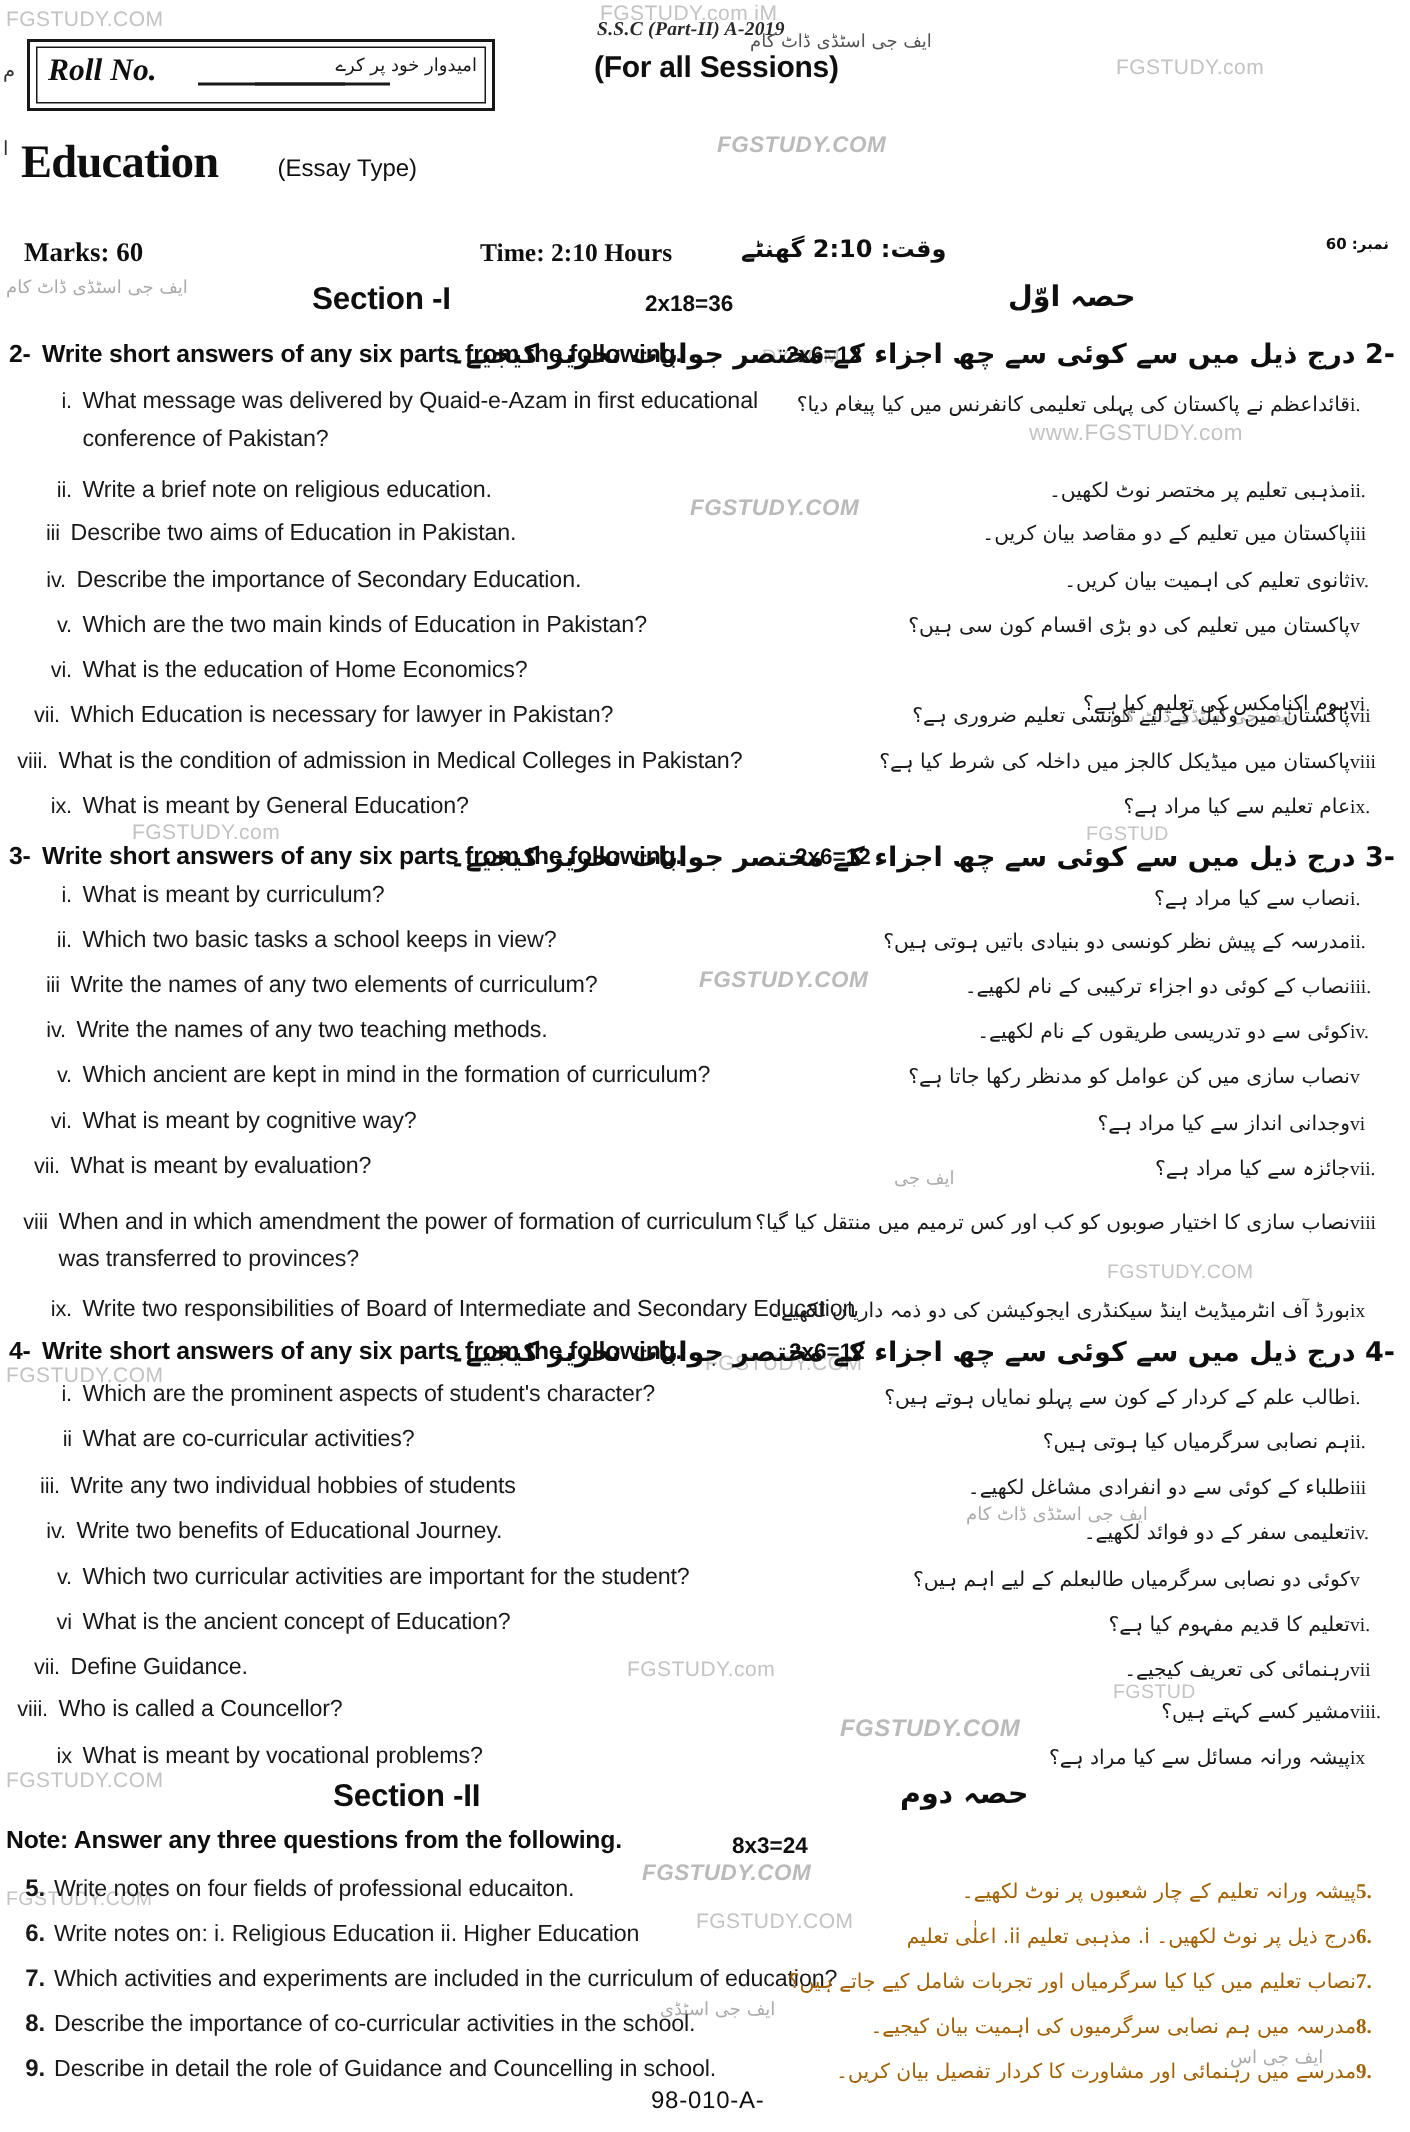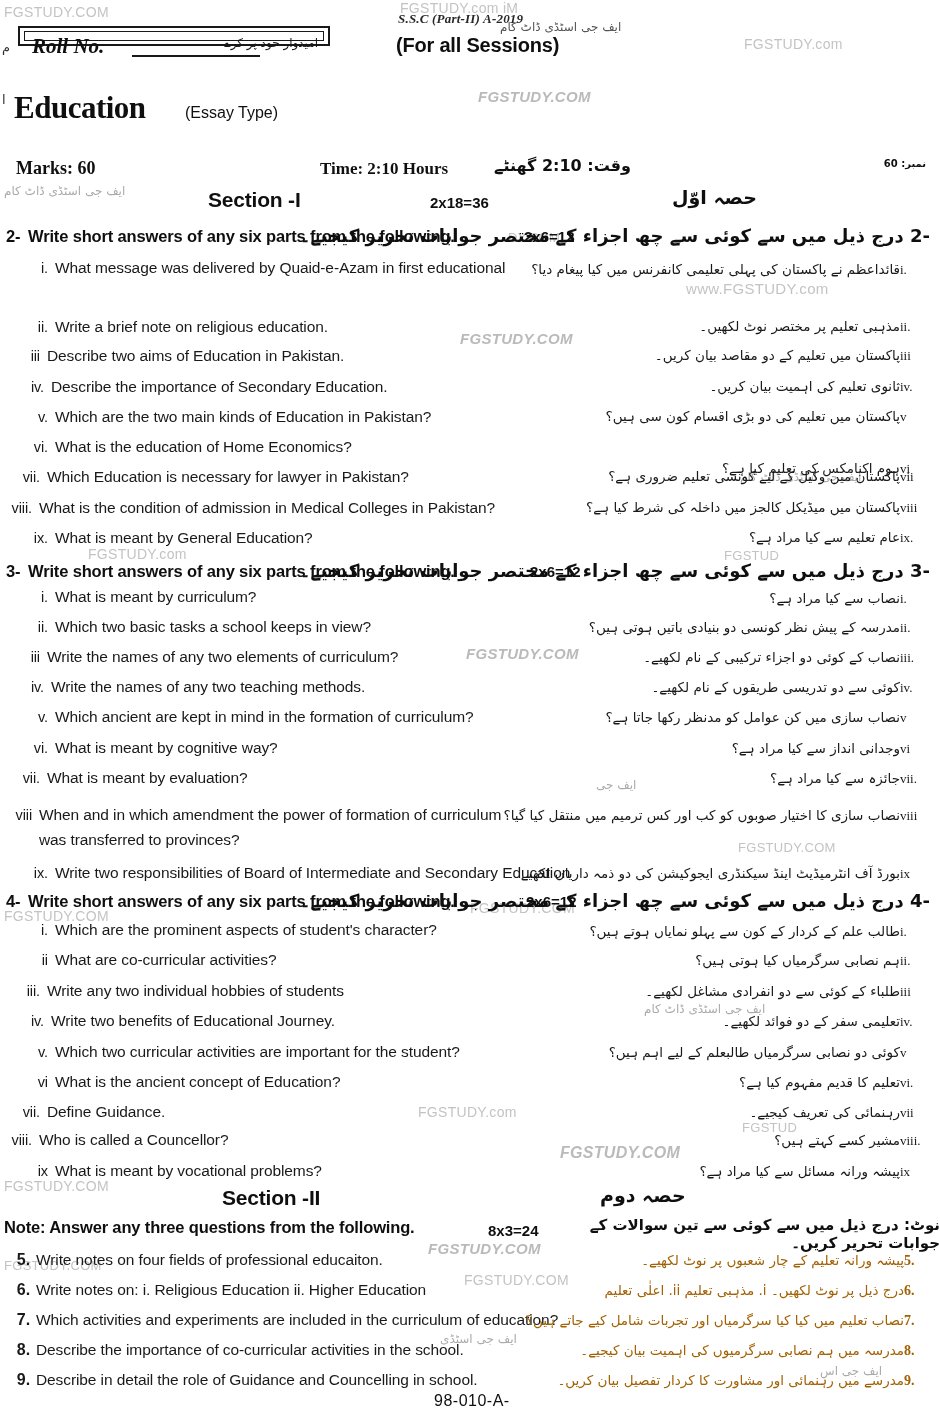--- a/index.html
+++ b/index.html
@@ -38,21 +38,21 @@
     font-style: normal; font-weight: normal;
     font-family: "DejaVu Sans", sans-serif;
     color: #a9a9a9;
     direction: rtl;
   }
 
   
   .rollbox {
     position: absolute;
     left: 18px; top: 26px;
-    width: 312px; height: 20px;
+    width: 312px; height: 48px;
     border: 2px solid #1a1a1a;
     box-sizing: border-box;
     background: #fff;
   }
   .rollbox .inner {
     position: absolute; left: 4px; top: 3px; right: 4px; bottom: 3px;
     border: 1px solid #1a1a1a;
   }
   .roll-label {
     position: absolute; left: 12px; top: 6px;
@@ -311,21 +311,21 @@
   <div class="marks-urdu">نمبر: 60</div>
 
   <div class="section-head sec1">Section -I</div>
   <div class="sec-marks sec1-marks">2x18=36</div>
   <div class="sec-urdu sec1-urdu">حصہ اوّل</div>
 
   <div id="questions-layer">
       <div class="qhead" style="left: 6px; top: 227px;"><span class="qnum">2-</span><span>Write short answers of any six parts from the following.</span></div>
       <div class="qmarks" style="left: 524px; top: 228px;">2x6=12</div>
       <div class="qhead-urdu" style="right: 10px; top: 225px;">-2  درج ذیل میں سے کوئی سے چھ اجزاء کے مختصر جوابات تحریر کیجیے۔</div>
-      <div class="part" style="left: 14px; top: 259px;"><span class="rn">i.</span><span>What message was delivered by Quaid-e-Azam in first educational</span></div>
+      <div class="part" style="left: 14px; top: 259px;"><span class="rn">i.</span><span>What message was delivered by Quaid-e-Azam in first educational</span><span class="txt2">conference of Pakistan?</span></div>
       <div class="part-urdu" style="right: 14px; top: 261px;"><span class="rn">i.</span><span>قائداعظم نے پاکستان کی پہلی تعلیمی کانفرنس میں کیا پیغام دیا؟</span></div>
       <div class="part" style="left: 14px; top: 318px;"><span class="rn">ii.</span><span>Write a brief note on religious education.</span></div>
       <div class="part-urdu" style="right: 14px; top: 318px;"><span class="rn">ii.</span><span>مذہبی تعلیم پر مختصر نوٹ لکھیں۔</span></div>
       <div class="part" style="left: 6px; top: 347px;"><span class="rn">iii</span><span>Describe two aims of Education in Pakistan.</span></div>
       <div class="part-urdu" style="right: 14px; top: 347px;"><span class="rn">iii</span><span>پاکستان میں تعلیم کے دو مقاصد بیان کریں۔</span></div>
       <div class="part" style="left: 10px; top: 378px;"><span class="rn">iv.</span><span>Describe the importance of Secondary Education.</span></div>
       <div class="part-urdu" style="right: 14px; top: 378px;"><span class="rn">iv.</span><span>ثانوی تعلیم کی اہمیت بیان کریں۔</span></div>
       <div class="part" style="left: 14px; top: 408px;"><span class="rn">v.</span><span>Which are the two main kinds of Education in Pakistan?</span></div>
       <div class="part-urdu" style="right: 14px; top: 408px;"><span class="rn">v</span><span>پاکستان میں تعلیم کی دو بڑی اقسام کون سی ہیں؟</span></div>
       <div class="part" style="left: 14px; top: 438px;"><span class="rn">vi.</span><span>What is the education of Home Economics?</span></div>
@@ -377,21 +377,20 @@
       <div class="part" style="left: -2px; top: 1131px;"><span class="rn">viii.</span><span>Who is called a Councellor?</span></div>
       <div class="part-urdu" style="right: 14px; top: 1132px;"><span class="rn">viii.</span><span>مشیر کسے کہتے ہیں؟</span></div>
       <div class="part" style="left: 14px; top: 1162px;"><span class="rn">ix</span><span>What is meant by vocational problems?</span></div>
       <div class="part-urdu" style="right: 14px; top: 1163px;"><span class="rn">ix</span><span>پیشہ ورانہ مسائل سے کیا مراد ہے؟</span></div>
     </div>
 
   <div class="section-head sec2">Section -II</div>
   <div class="sec-urdu sec2-urdu">حصہ دوم</div>
   <div class="note">Note:  Answer any three questions from the following.</div>
   <div class="sec-marks sec2-marks">8x3=24</div>
-  <div class="note-urdu">نوٹ: درج ذیل میں سے کوئی سے تین سوالات کے جوابات تحریر کریں۔</div>
 
   <div id="longq-layer">
       <div class="bigq" style="left: 4px; top: 1251px;"><span class="bn">5.</span><span>Write notes on four fields of professional educaiton.</span></div>
       <div class="bigq-urdu" style="right: 14px; top: 1252px;"><span class="bn">5.</span><span>پیشہ ورانہ تعلیم کے چار شعبوں پر نوٹ لکھیے۔</span></div>
       <div class="bigq" style="left: 4px; top: 1281px;"><span class="bn">6.</span><span>Write notes on:  i. Religious Education       ii. Higher Education</span></div>
       <div class="bigq-urdu" style="right: 14px; top: 1282px;"><span class="bn">6.</span><span>درج ذیل پر نوٹ لکھیں۔    i.  مذہبی تعلیم      ii.  اعلٰی تعلیم</span></div>
       <div class="bigq" style="left: 4px; top: 1311px;"><span class="bn">7.</span><span>Which activities and experiments are included in the curriculum of education?</span></div>
       <div class="bigq-urdu" style="right: 14px; top: 1312px;"><span class="bn">7.</span><span>نصاب تعلیم میں کیا کیا سرگرمیاں اور تجربات شامل کیے جاتے ہیں؟</span></div>
       <div class="bigq" style="left: 4px; top: 1341px;"><span class="bn">8.</span><span>Describe the importance of co-curricular activities in the school.</span></div>
       <div class="bigq-urdu" style="right: 14px; top: 1342px;"><span class="bn">8.</span><span>مدرسہ میں ہم نصابی سرگرمیوں کی اہمیت بیان کیجیے۔</span></div>

